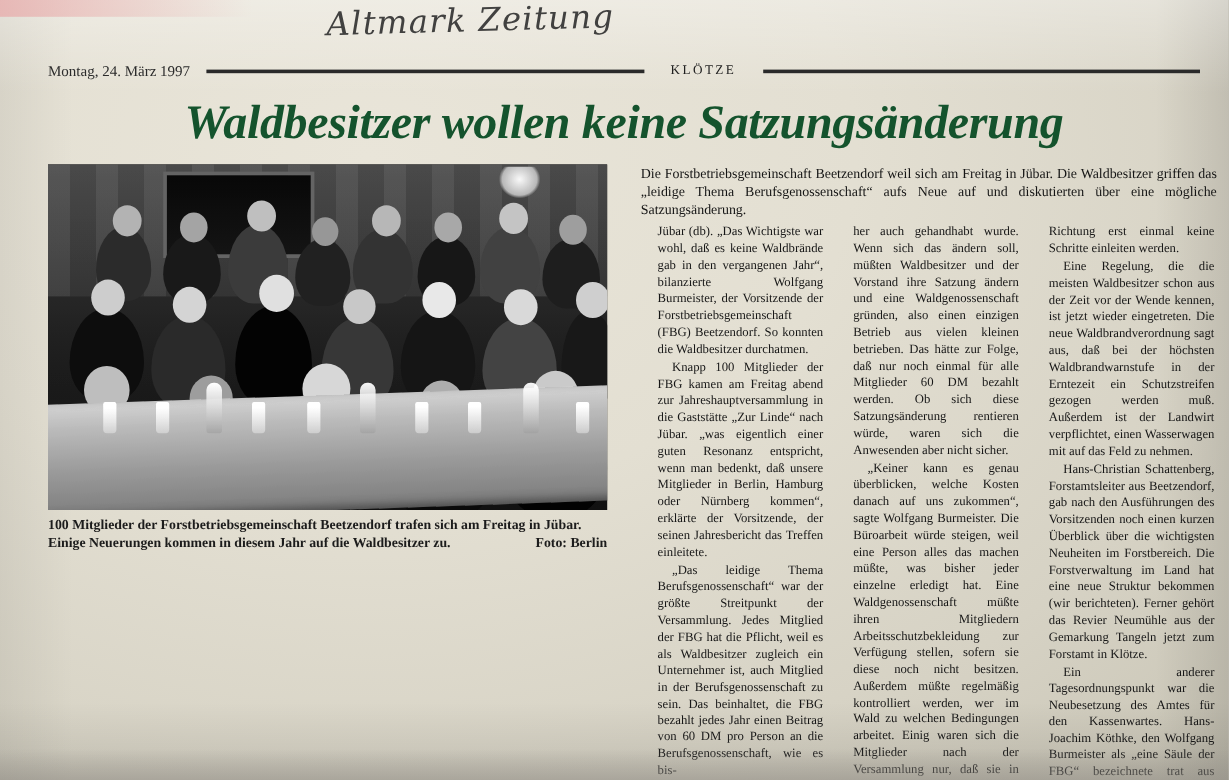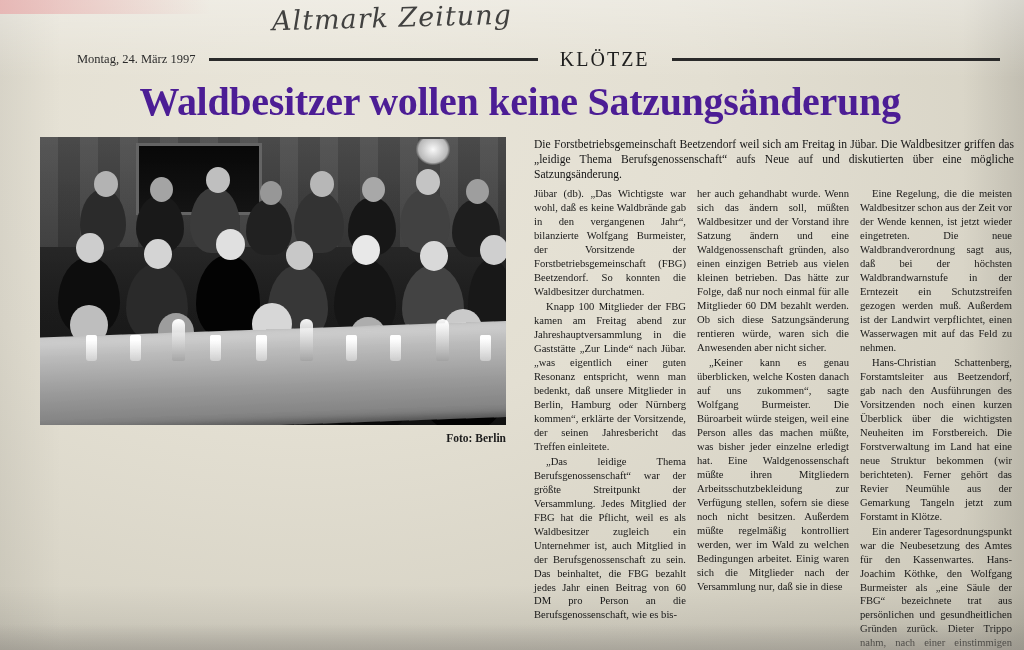--- a/index.html
+++ b/index.html
@@ -68,43 +68,43 @@
     display: flex;
     align-items: center;
     gap: 10px;
     height: 22px;
   }
   .dateline {
     font-size: 12.5px;
     color: #2b2b2b;
     white-space: nowrap;
     padding-right: 4px;
-    margin-left: 37px;
   }
   .rule {
     flex: 1;
     height: 3px;
     background: #2a2a2a;
   }
   .section-name {
-    font-size: 20px;
+    font-size: 11px;
     letter-spacing: 2px;
     color: #1f1f1f;
     padding: 0 12px;
     white-space: nowrap;
   }
 
   .headline {
     margin: 10px 0 0 0;
     text-align: center;
     font-size: 40px;
     font-weight: bold;
     letter-spacing: -0.3px;
-    color: #4c1d95;
+    color: #14532d;
     line-height: 1.08;
+    font-style: italic;
   }
   .subhead {
     margin: 8px 0 0 0;
     text-align: center;
     font-size: 15.5px;
     font-weight: bold;
     color: #1a1a1a;
     line-height: 1.2;
   }
 
@@ -187,21 +187,21 @@
   }
   .caption .credit { float: right; margin-left: 28px; }
   .col {
     width: 152px;
     font-size: 10.6px;
     line-height: 1.32;
     text-align: justify;
     color: #171717;
     hyphens: auto;
   }
-  .col p { margin: 0 0 0 0; text-indent: 12px; }
+  .col p { margin: 0 0 0 14px; text-indent: 12px; }
   .col p.first { text-indent: 0; }
   .col p + p { margin-top: 1px; }
   .topblock {
     width: 480px;
     font-size: 11.6px;
     line-height: 1.3;
     text-align: justify;
     color: #151515;
     margin-bottom: 5px;
   }
@@ -296,38 +296,40 @@
             <div class="glass" style="left:196px;"></div>
             <div class="bottle" style="left:240px;"></div>
             <div class="glass" style="left:286px;"></div>
             <div class="glass" style="left:330px;"></div>
             <div class="bottle" style="left:376px;"></div>
             <div class="glass" style="left:420px;"></div>
           </div>
         </div>
 
         <div class="caption">
+          <span>100 Mitglieder der Forstbetriebsgemeinschaft Beetzendorf trafen sich am Freitag in Jübar. Einige Neuerungen kommen in diesem Jahr auf die Waldbesitzer zu.</span>
           <span class="credit">Foto: Berlin</span>
         </div>
       </div>
 
       <div class="right-wrap">
         <div class="topblock">Die Forstbetriebsgemeinschaft Beetzendorf weil sich am Freitag in Jübar. Die Waldbesitzer griffen das „leidige Thema Berufsgenossenschaft“ aufs Neue auf und diskutierten über eine mögliche Satzungsänderung.</div>
 
         <div class="right-cols">
           <div class="col col-1">
             <p class="first">Jübar (db). „Das Wichtigste war wohl, daß es keine Waldbrände gab in den vergangenen Jahr“, bilanzierte Wolfgang Burmeister, der Vorsitzende der Forstbetriebsgemeinschaft (FBG) Beetzendorf. So konnten die Waldbesitzer durchatmen.</p>
             <p>Knapp 100 Mitglieder der FBG kamen am Freitag abend zur Jahreshauptversammlung in die Gaststätte „Zur Linde“ nach Jübar. „was eigentlich einer guten Resonanz entspricht, wenn man bedenkt, daß unsere Mitglieder in Berlin, Hamburg oder Nürnberg kommen“, erklärte der Vorsitzende, der seinen Jahresbericht das Treffen einleitete.</p>
             <p>„Das leidige Thema Berufsgenossenschaft“ war der größte Streitpunkt der Versammlung. Jedes Mitglied der FBG hat die Pflicht, weil es als Waldbesitzer zugleich ein Unternehmer ist, auch Mitglied in der Berufsgenossenschaft zu sein. Das beinhaltet, die FBG bezahlt jedes Jahr einen Beitrag von 60 DM pro Person an die Berufsgenossenschaft, wie es bis-</p>
           </div>
           <div class="col col-2">
             <p class="first">her auch gehandhabt wurde. Wenn sich das ändern soll, müßten Waldbesitzer und der Vorstand ihre Satzung ändern und eine Waldgenossenschaft gründen, also einen einzigen Betrieb aus vielen kleinen betrieben. Das hätte zur Folge, daß nur noch einmal für alle Mitglieder 60 DM bezahlt werden. Ob sich diese Satzungsänderung rentieren würde, waren sich die Anwesenden aber nicht sicher.</p>
             <p>„Keiner kann es genau überblicken, welche Kosten danach auf uns zukommen“, sagte Wolfgang Burmeister. Die Büroarbeit würde steigen, weil eine Person alles das machen müßte, was bisher jeder einzelne erledigt hat. Eine Waldgenossenschaft müßte ihren Mitgliedern Arbeitsschutzbekleidung zur Verfügung stellen, sofern sie diese noch nicht besitzen. Außerdem müßte regelmäßig kontrolliert werden, wer im Wald zu welchen Bedingungen arbeitet. Einig waren sich die Mitglieder nach der Versammlung nur, daß sie in diese</p>
           </div>
           <div class="col col-3">
+            <p class="first">Richtung erst einmal keine Schritte einleiten werden.</p>
             <p>Eine Regelung, die die meisten Waldbesitzer schon aus der Zeit vor der Wende kennen, ist jetzt wieder eingetreten. Die neue Waldbrandverordnung sagt aus, daß bei der höchsten Waldbrandwarnstufe in der Erntezeit ein Schutzstreifen gezogen werden muß. Außerdem ist der Landwirt verpflichtet, einen Wasserwagen mit auf das Feld zu nehmen.</p>
             <p>Hans-Christian Schattenberg, Forstamtsleiter aus Beetzendorf, gab nach den Ausführungen des Vorsitzenden noch einen kurzen Überblick über die wichtigsten Neuheiten im Forstbereich. Die Forstverwaltung im Land hat eine neue Struktur bekommen (wir berichteten). Ferner gehört das Revier Neumühle aus der Gemarkung Tangeln jetzt zum Forstamt in Klötze.</p>
             <p>Ein anderer Tagesordnungspunkt war die Neubesetzung des Amtes für den Kassenwartes. Hans-Joachim Köthke, den Wolfgang Burmeister als „eine Säule der FBG“ bezeichnete trat aus persönlichen und gesundheitlichen Gründen zurück. Dieter Trippo nahm, nach einer einstimmigen Wahl, den Posten ein.</p>
           </div>
         </div>
       </div>
 
     </div>
   </div>
 

